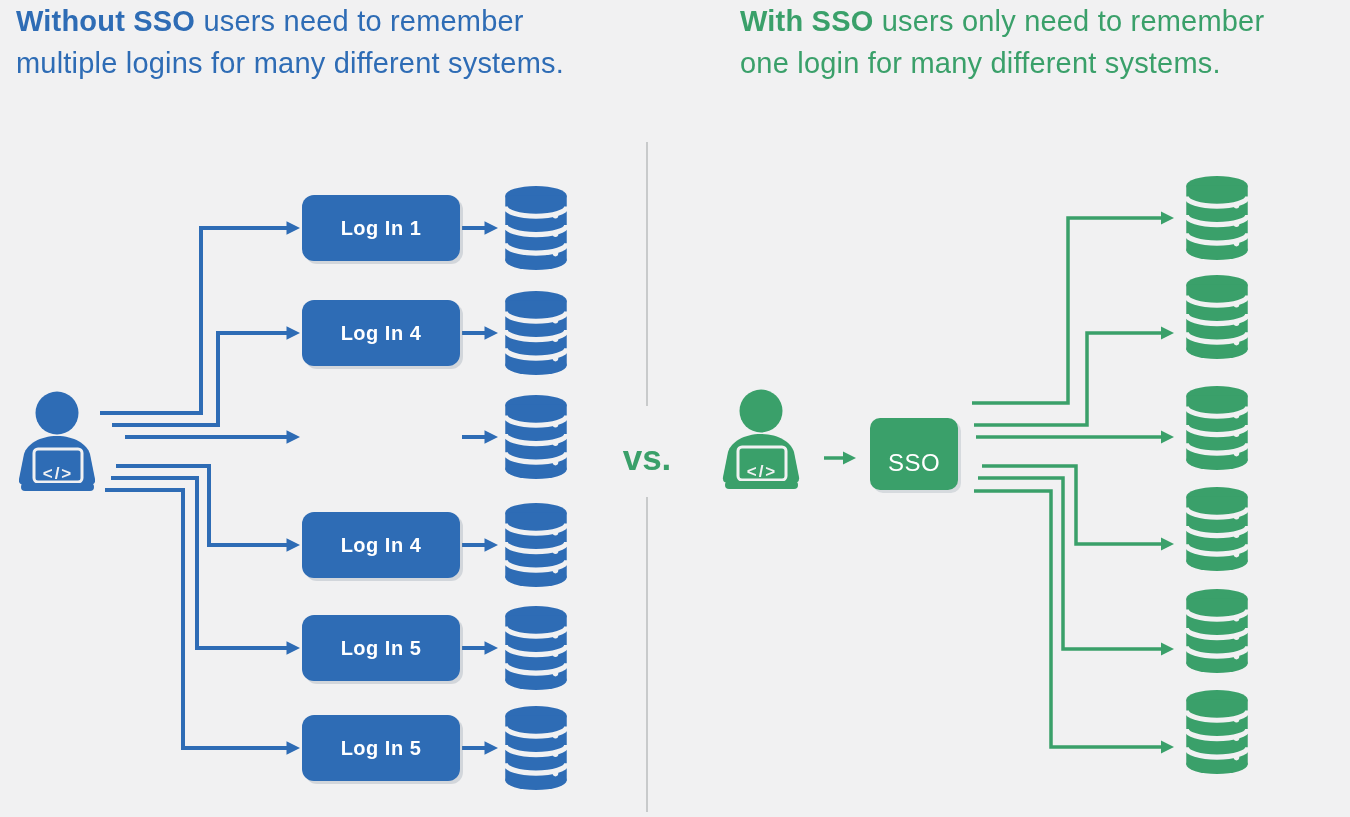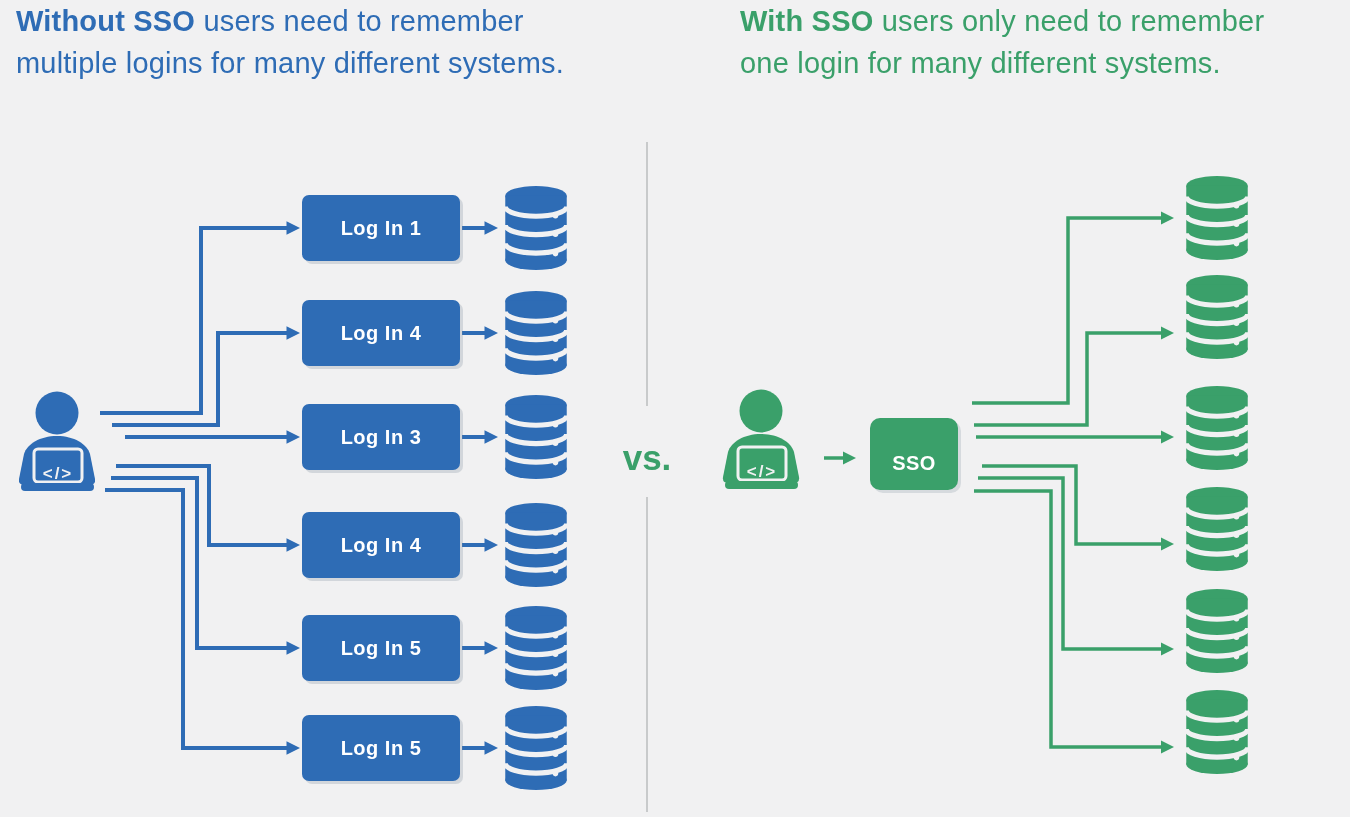--- a/index.html
+++ b/index.html
@@ -21,34 +21,34 @@
     position:absolute;top:0;
     font-size:29px;line-height:42px;font-weight:400;
     letter-spacing:.2px;
   }
   .title b{font-weight:700;}
   .title.left{left:16px;width:560px;color:var(--blue);}
   .title.right{left:740px;width:545px;color:var(--green);}
 
   .login-box{
     position:absolute;left:302px;width:158px;height:66px;
-    background:var(--blue);border-radius:7px;
+    background:var(--blue);border-radius:12px;
     display:flex;align-items:center;justify-content:center;
     box-shadow:3px 3px 0 rgba(120,135,150,.25);
   }
   .login-box span{
     color:#fff;font-size:20px;font-weight:700;letter-spacing:.5px;
   }
   .sso-box{
     position:absolute;left:870px;top:418px;width:88px;height:72px;
     background:var(--green);border-radius:10px;
     display:flex;align-items:center;justify-content:center;
     box-shadow:3px 3px 0 rgba(120,135,150,.22);
   }
-  .sso-box span{color:#fff;font-size:20px;font-weight:700;letter-spacing:.5px;margin-top:18px;}
+  .sso-box span{color:#fff;font-size:24px;font-weight:400;letter-spacing:.5px;margin-top:18px;}
 
   .vs{
     position:absolute;left:612px;top:438px;width:70px;
     text-align:center;color:var(--green);
     font-size:35px;font-weight:700;
   }
   .code-glyph{font-family:"Liberation Sans",sans-serif;font-weight:700;letter-spacing:2px;}
 </style>
 </head>
 <body>
@@ -153,23 +153,20 @@
       <use href="#db" x="1184" y="690" width="66" height="84"></use>
     </g>
   </svg>
 
   <div class="login-box" style="top:195px">
     <span>Log In 1</span>
   </div>
   <div class="login-box" style="top:300px">
     <span>Log In 4</span>
   </div>
-  <div class="login-box" style="top:404px">
-    <span>Log In 3</span>
-  </div>
   <div class="login-box" style="top:512px">
     <span>Log In 4</span>
   </div>
   <div class="login-box" style="top:615px">
     <span>Log In 5</span>
   </div>
   <div class="login-box" style="top:715px">
     <span>Log In 5</span>
   </div>
 

